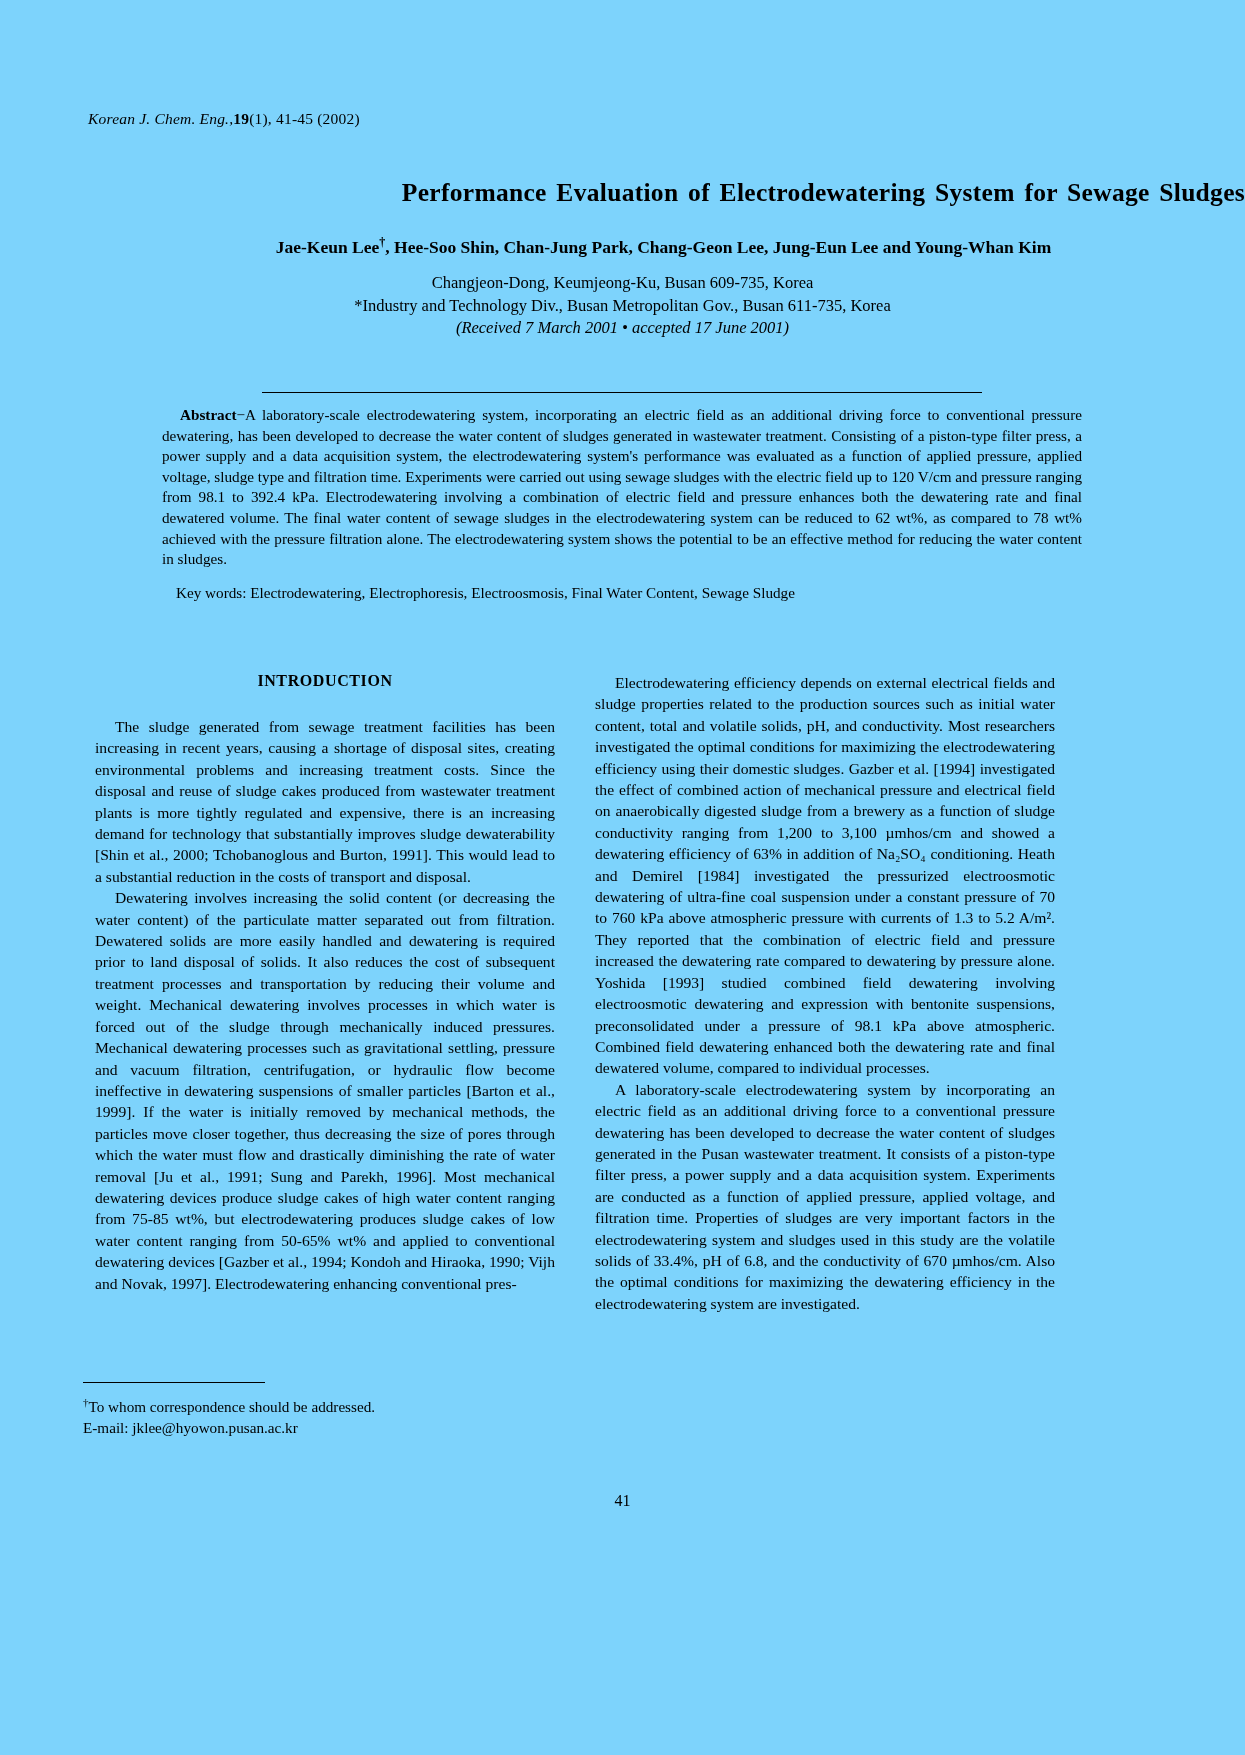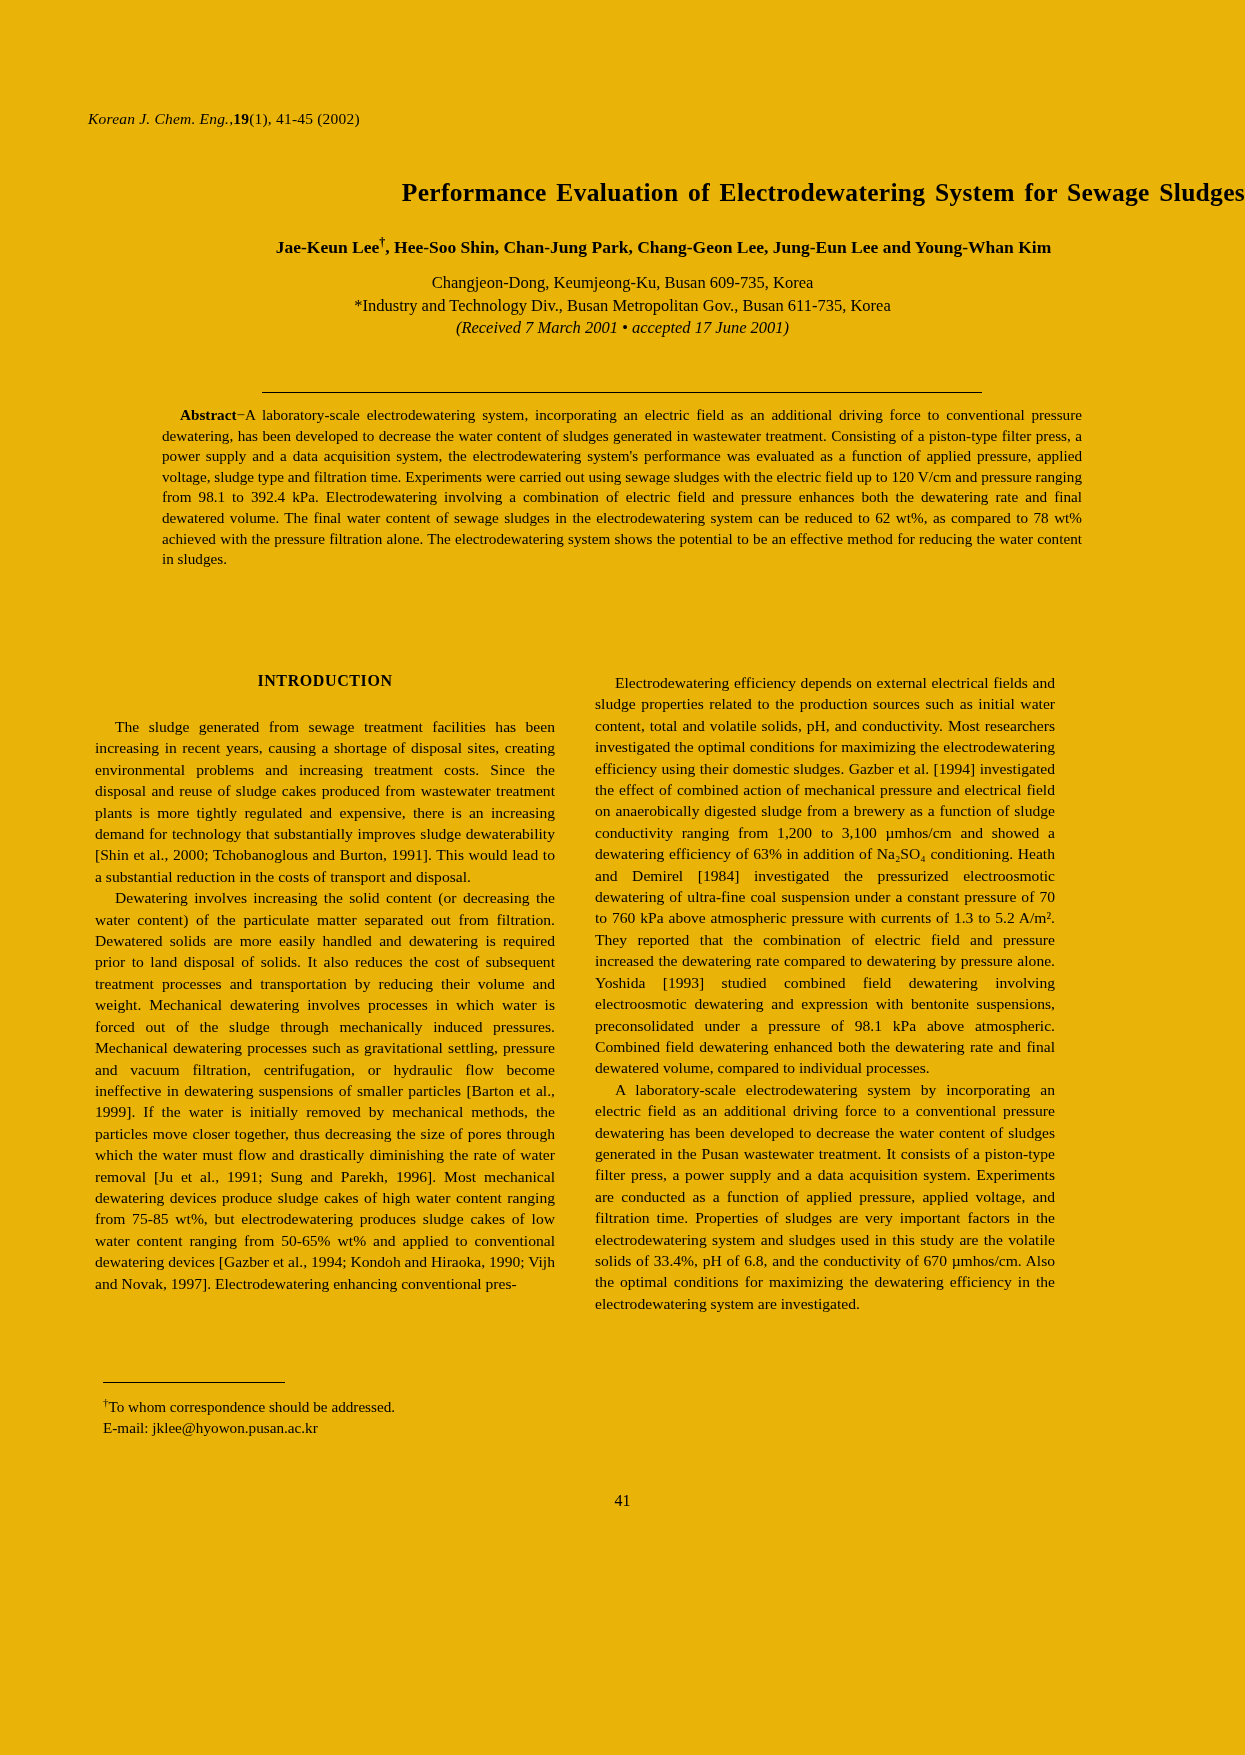--- a/index.html
+++ b/index.html
@@ -9,21 +9,21 @@
   }
   body {
     font-family: "Liberation Serif", "DejaVu Serif", serif;
     color: #000000;
   }
   #page {
     position: relative;
     width: 1245px;
     height: 1755px;
     margin: 0 auto;
-    background: #eab308;
+    background: #7dd3fc;
     overflow: hidden;
   }
   .journal-ref {
     position: absolute;
     left: 88px;
     top: 110px;
     font-style: italic;
     font-size: 15.5px;
     letter-spacing: 0.2px;
   }
@@ -126,21 +126,21 @@
     margin: 0;
     font-size: 15.6px;
     line-height: 21.4px;
     text-align: justify;
     text-indent: 20px;
     hyphens: none;
   }
   p.body.noindent { text-indent: 0; }
   .footnote-wrap {
     position: absolute;
-    left: 103px;
+    left: 83px;
     top: 1382px;
     width: 460px;
   }
   .fn-rule {
     width: 182px;
     border-top: 1.1px solid #000000;
     height: 0;
     margin-bottom: 9px;
   }
   .footnote {
@@ -174,20 +174,21 @@
 
   <div class="affiliations">
     <div>Changjeon-Dong, Keumjeong-Ku, Busan 609-735, Korea</div>
     <div>*Industry and Technology Div., Busan Metropolitan Gov., Busan 611-735, Korea</div>
     <div class="received">(Received 7 March 2001 • accepted 17 June 2001)</div>
   </div>
 
   <div class="abstract-block">
     <div class="abs-rule"></div>
     <div class="abstract-text"><span class="lbl">Abstract</span><span>−</span><span>A laboratory-scale electrodewatering system, incorporating an electric field as an additional driving force to conventional pressure dewatering, has been developed to decrease the water content of sludges generated in wastewater treatment. Consisting of a piston-type filter press, a power supply and a data acquisition system, the electrodewatering system's performance was evaluated as a function of applied pressure, applied voltage, sludge type and filtration time. Experiments were carried out using sewage sludges with the electric field up to 120 V/cm and pressure ranging from 98.1 to 392.4 kPa. Electrodewatering involving a combination of electric field and pressure enhances both the dewatering rate and final dewatered volume. The final water content of sewage sludges in the electrodewatering system can be reduced to 62 wt%, as compared to 78 wt% achieved with the pressure filtration alone. The electrodewatering system shows the potential to be an effective method for reducing the water content in sludges.</span></div>
+    <div class="keywords">Key words: Electrodewatering, Electrophoresis, Electroosmosis, Final Water Content, Sewage Sludge</div>
   </div>
 
   <div class="columns">
 
     <div class="col col-left">
       <div class="section-head">INTRODUCTION</div>
       <p class="body">The sludge generated from sewage treatment facilities has been increasing in recent years, causing a shortage of disposal sites, creating environmental problems and increasing treatment costs. Since the disposal and reuse of sludge cakes produced from wastewater treatment plants is more tightly regulated and expensive, there is an increasing demand for technology that substantially improves sludge dewaterability [Shin et al., 2000; Tchobanoglous and Burton, 1991]. This would lead to a substantial reduction in the costs of transport and disposal.</p>
       <p class="body">Dewatering involves increasing the solid content (or decreasing the water content) of the particulate matter separated out from filtration. Dewatered solids are more easily handled and dewatering is required prior to land disposal of solids. It also reduces the cost of subsequent treatment processes and transportation by reducing their volume and weight. Mechanical dewatering involves processes in which water is forced out of the sludge through mechanically induced pressures. Mechanical dewatering processes such as gravitational settling, pressure and vacuum filtration, centrifugation, or hydraulic flow become ineffective in dewatering suspensions of smaller particles [Barton et al., 1999]. If the water is initially removed by mechanical methods, the particles move closer together, thus decreasing the size of pores through which the water must flow and drastically diminishing the rate of water removal [Ju et al., 1991; Sung and Parekh, 1996]. Most mechanical dewatering devices produce sludge cakes of high water content ranging from 75-85 wt%, but electrodewatering produces sludge cakes of low water content ranging from 50-65% wt% and applied to conventional dewatering devices [Gazber et al., 1994; Kondoh and Hiraoka, 1990; Vijh and Novak, 1997]. Electrodewatering enhancing conventional pres-</p>
     </div>
 

